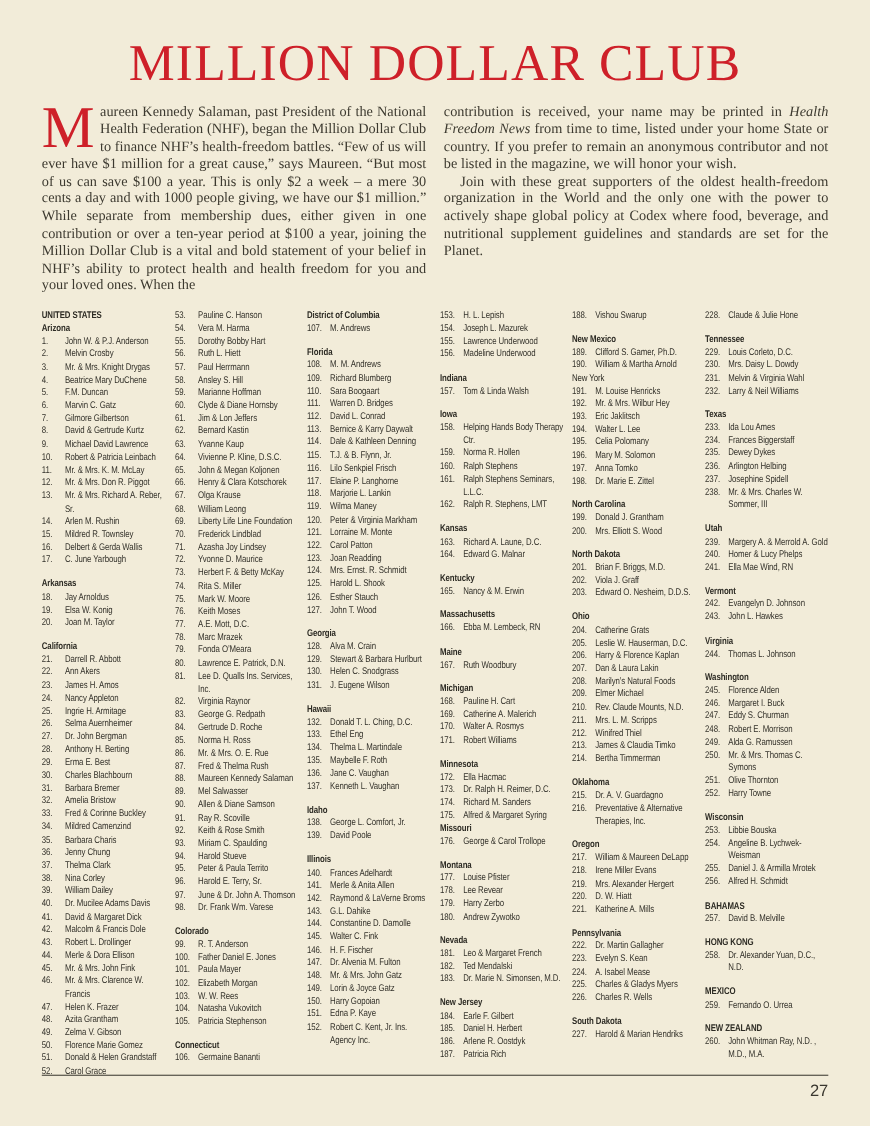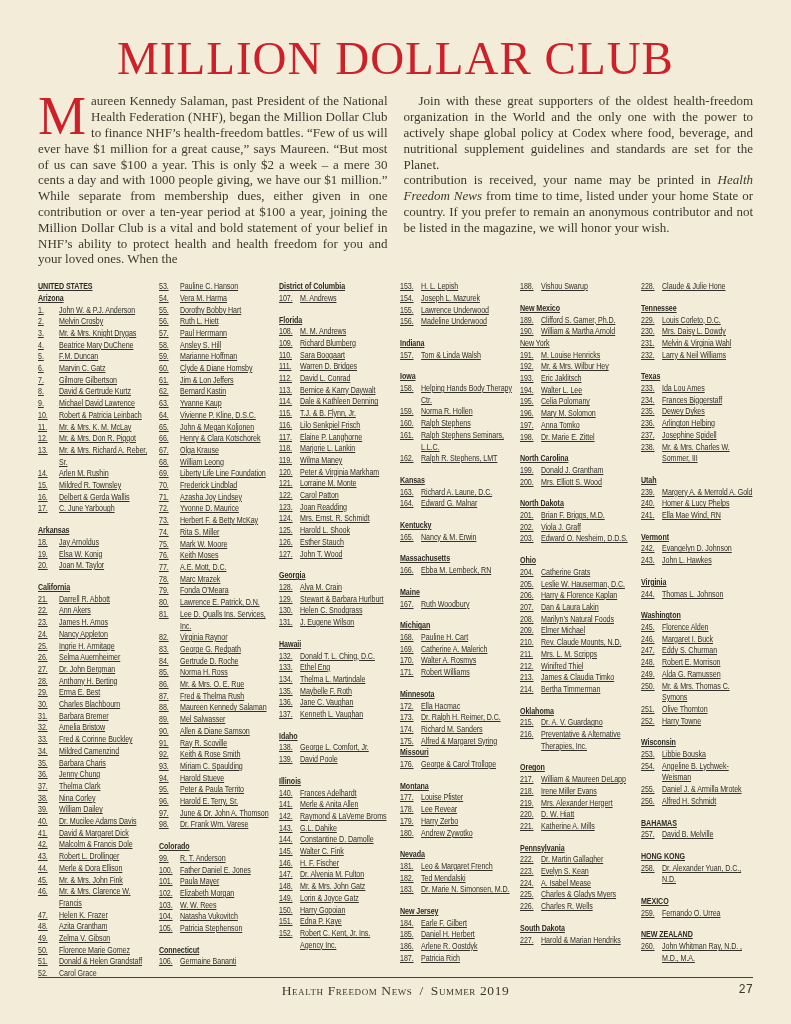--- a/index.html
+++ b/index.html
@@ -17,21 +17,21 @@
   .intro { display:flex; gap:16px; margin-top:10px; color:var(--ink); }
   .intro-col { flex:1; min-width:0; font-size:13px; line-height:15.8px; text-align:justify; }
   .dropcap {
     float:left; color:var(--accent); font-size:54px; line-height:42px;
     padding:2px 5px 0 0; font-family:"Liberation Serif", serif;
   }
   .lead-bold { font-weight:normal; }
   .ipara { text-align:justify; }
   .ipara.ind { text-indent:15px; }
   .directory { display:flex; gap:8px; margin-top:14px; color:var(--listink); }
-  .dir-col { flex:1; min-width:0;text-decoration:underline; }
+  .dir-col { flex:1; min-width:0; }
   .dir-inner {
     width:124%; transform:scaleX(0.81); transform-origin:0 0;
     font-family:"Liberation Sans", sans-serif; font-size:8.8px;
     line-height:11.7px; letter-spacing:-0.1px;
   }
   .blk { margin-top:10px; }
   .blk:first-child, .blk.tight { margin-top:0; }
   .sthdr { font-weight:bold; color:#2d2b24; }
   .sthdr.plain { font-weight:normal; }
   .entry { display:flex; }
@@ -40,38 +40,38 @@
   .footer {
     position:absolute; top:977px; left:38px; right:38px;
     border-top:1.5px solid #45423a; padding-top:5px;
   }
   .footer-text {
     text-align:center; font-variant:small-caps; font-size:13.5px;
     letter-spacing:0.6px; color:#3a372f;
   }
   .footer-sep { padding:0 7px; }
   .page-num {
-    position:absolute; right:0; top:5px; font-size:12px; color:#3a372f;
-    font-family:Liberation Mono, monospace;
+    position:absolute; right:0; top:5px; font-size:15px; color:#3a372f;
+    font-family:Liberation Sans, sans-serif;
   }
 </style>
 </head>
 <body>
 
 <div class="page">
 
   <h1 class="title">MILLION DOLLAR CLUB</h1>
 
   <div class="intro">
     <div class="intro-col">
       <p><span class="dropcap">M</span><span class="lead-bold">aureen Kennedy Salaman</span><span>, past President of the National Health Federation (NHF), began the Million Dollar Club to finance NHF’s health-freedom battles. “Few of us will ever have $1 million for a great cause,” says Maureen. “But most of us can save $100 a year. This is only $2 a week – a mere 30 cents a day and with 1000 people giving, we have our $1 million.” While separate from membership dues, either given in one contribution or over a ten-year period at $100 a year, joining the Million Dollar Club is a vital and bold statement of your belief in NHF’s ability to protect health and health freedom for you and your loved ones. When the</span></p>
     </div>
     <div class="intro-col">
+        <p class="ipara"><span>contribution is received, your name may be printed in </span><i>Health Freedom News</i><span> from time to time, listed under your home State or country. If you prefer to remain an anonymous contributor and not be listed in the magazine, we will honor your wish.</span></p>
         <p class="ipara ind"><span>Join with these great supporters of the oldest health-freedom organization in the World and the only one with the power to actively shape global policy at Codex where food, beverage, and nutritional supplement guidelines and standards are set for the Planet.</span></p>
-        <p class="ipara"><span>contribution is received, your name may be printed in </span><i>Health Freedom News</i><span> from time to time, listed under your home State or country. If you prefer to remain an anonymous contributor and not be listed in the magazine, we will honor your wish.</span></p>
       </div>
   </div>
 
   <div class="directory">
       <div class="dir-col">
         <div class="dir-inner">
           <div class="blk">
             <div class="sthdr">UNITED STATES</div>
           </div>
           <div class="blk tight">
@@ -1269,19 +1269,16 @@
             <div class="entry">
               <span class="num">260.</span>
               <span class="nm">John Whitman Ray, N.D. , M.D., M.A.</span>
             </div>
           </div>
         </div>
       </div>
     </div>
 
   <div class="footer">
-    <div class="footer-text">
-      <span>Health Freedom News</span><span class="footer-sep">/</span><span>Summer 2019</span>
-    </div>
     <span class="page-num">27</span>
   </div>
 
 </div>
 
 </body></html>

